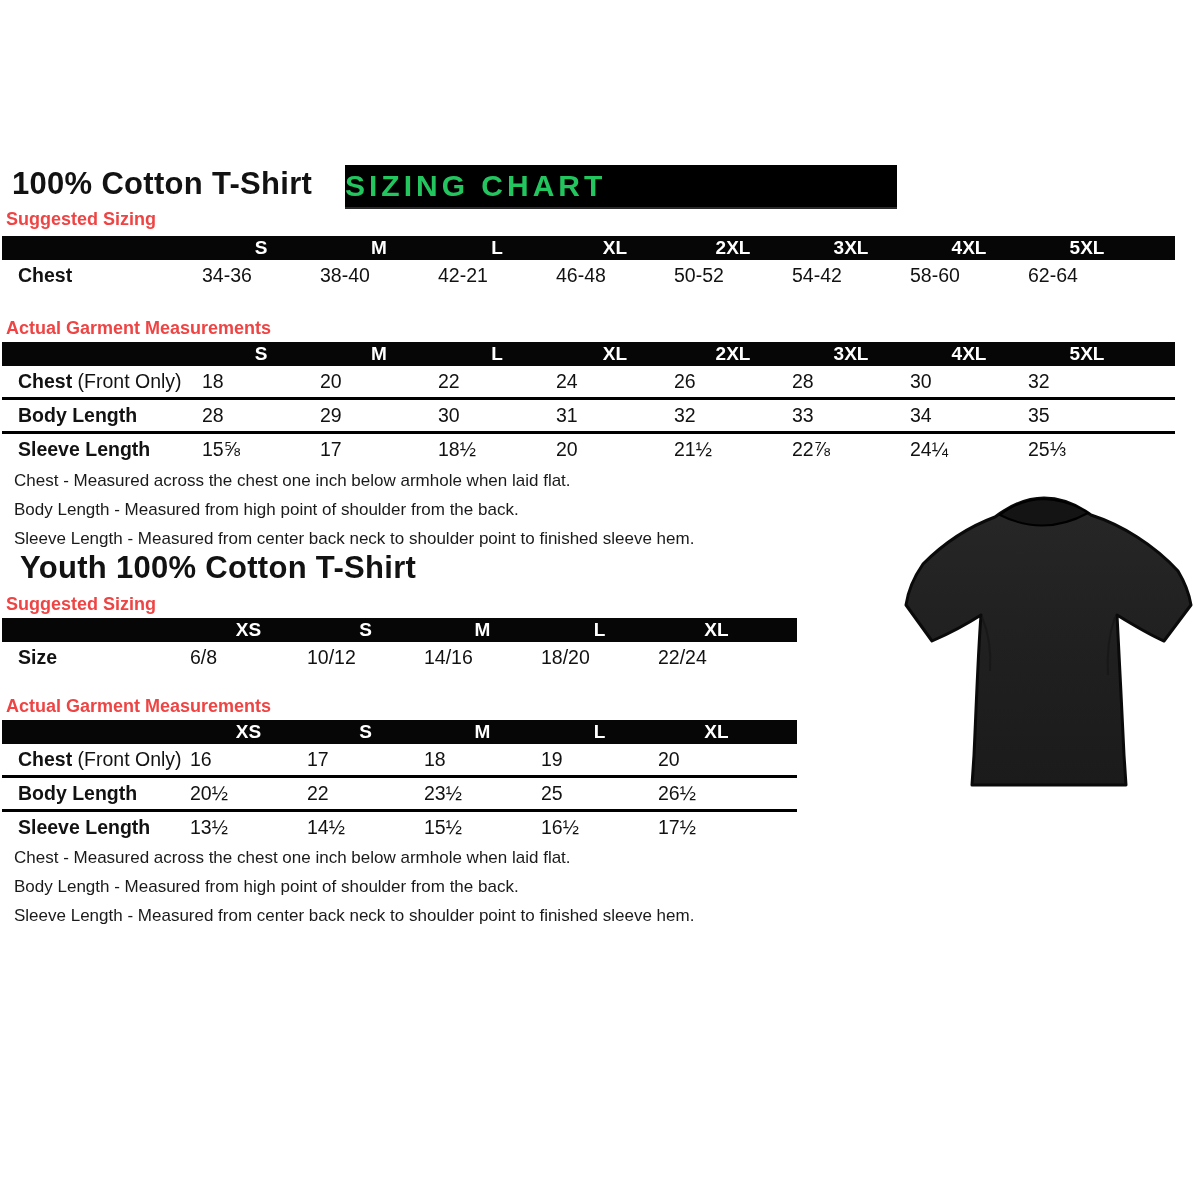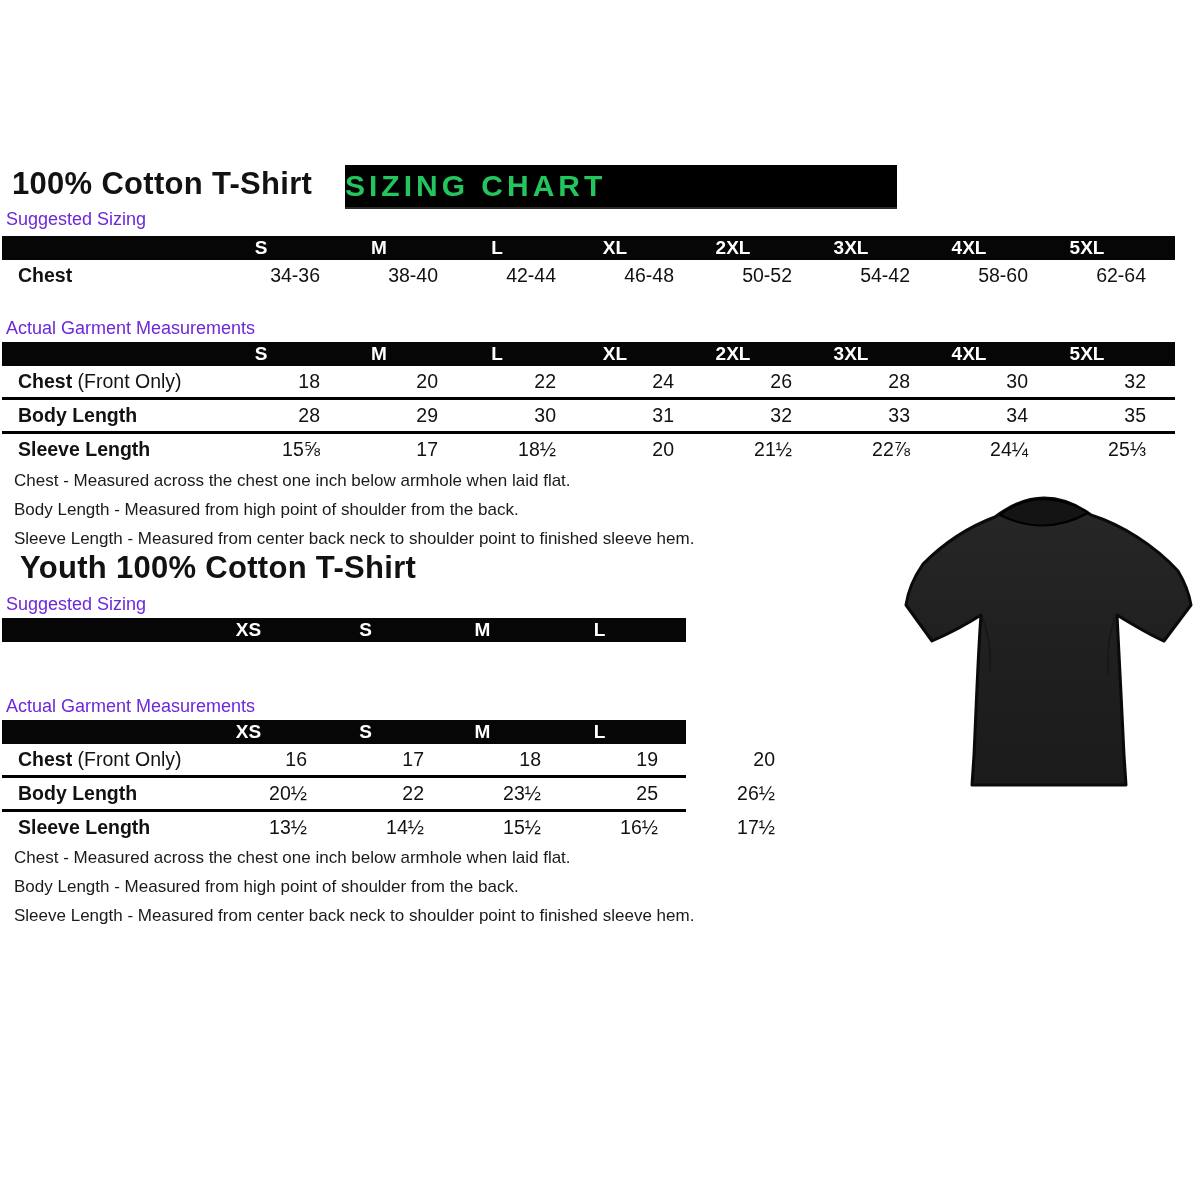--- a/index.html
+++ b/index.html
@@ -8,30 +8,30 @@
     font-family:"Liberation Sans",sans-serif;color:#121212;
     -webkit-font-smoothing:antialiased;
   }
   .abs{position:absolute;}
 
   .main-title{font-size:31px;font-weight:700;letter-spacing:.3px;white-space:nowrap;}
   .banner{
     background:#000;color:#22c55e;font-weight:700;font-size:30px;letter-spacing:4px;
     text-align:left;line-height:42px;box-shadow:0 2px 0 #2a2a2a;
   }
-  .subhead{font-size:18px;color:#6d28d9;}
+  .subhead{font-size:18px;color:#ef4444;font-weight:bold;}
 
   
   .size-table .trow{display:grid;align-items:center;}
   .adult-t .trow{grid-template-columns:200px repeat(8,118px) 1fr;width:1173px;}
-  .youth-t .trow{grid-template-columns:188px repeat(5,117px) 1fr;width:684px;}
+  .youth-t .trow{grid-template-columns:188px repeat(5,117px) 1fr;width:795px;}
   .thead{background:#060606;color:#fff;height:24px;}
   .thead .hcell{text-align:center;font-weight:700;font-size:19px;}
   .tdata{height:31px;font-size:19.5px;}
-  .tdata .vcell{text-align:right;}
+  .tdata .vcell{text-align:left;}
   .lcell{padding-left:16px;}
   .lcell b{font-weight:700;}
   .lcell .sfx{font-weight:400;margin-top:26px;}
   .lined .tdata + .tdata{border-top:3px solid #000000;}
 
   .notes .note-line{font-size:17px;line-height:29px;color:#1a1a1a;white-space:nowrap;}
 
   .tshirt-wrap{left:896px;top:488px;width:298px;height:312px;}
 </style>
 </head>
@@ -53,21 +53,21 @@
       <div class="cell hcell">2XL</div>
       <div class="cell hcell">3XL</div>
       <div class="cell hcell">4XL</div>
       <div class="cell hcell">5XL</div>
       <div class="cell"></div>
     </div>
     <div class="trow tdata">
       <div class="cell lcell"><b>Chest</b></div>
       <div class="cell vcell">34-36</div>
       <div class="cell vcell">38-40</div>
-      <div class="cell vcell">42-44</div>
+      <div class="cell vcell">42-21</div>
       <div class="cell vcell">46-48</div>
       <div class="cell vcell">50-52</div>
       <div class="cell vcell">54-42</div>
       <div class="cell vcell">58-60</div>
       <div class="cell vcell">62-64</div>
       <div class="cell"></div>
     </div>
   </div>
 
 <div class="abs subhead" style="left:6px;top:318px;">Actual Garment Measurements</div>
@@ -134,20 +134,29 @@
 <div class="abs subhead" style="left:6px;top:594px;">Suggested Sizing</div>
 
 <div class="abs size-table youth-t" style="left:2px;top:618px;">
     <div class="trow thead">
       <div class="cell lcell"></div>
       <div class="cell hcell">XS</div>
       <div class="cell hcell">S</div>
       <div class="cell hcell">M</div>
       <div class="cell hcell">L</div>
       <div class="cell hcell">XL</div>
+      <div class="cell"></div>
+    </div>
+    <div class="trow tdata">
+      <div class="cell lcell"><b>Size</b></div>
+      <div class="cell vcell">6/8</div>
+      <div class="cell vcell">10/12</div>
+      <div class="cell vcell">14/16</div>
+      <div class="cell vcell">18/20</div>
+      <div class="cell vcell">22/24</div>
       <div class="cell"></div>
     </div>
   </div>
 
 <div class="abs subhead" style="left:6px;top:696px;">Actual Garment Measurements</div>
 
 <div class="abs size-table youth-t lined" style="left:2px;top:720px;">
     <div class="trow thead">
       <div class="cell lcell"></div>
       <div class="cell hcell">XS</div>

